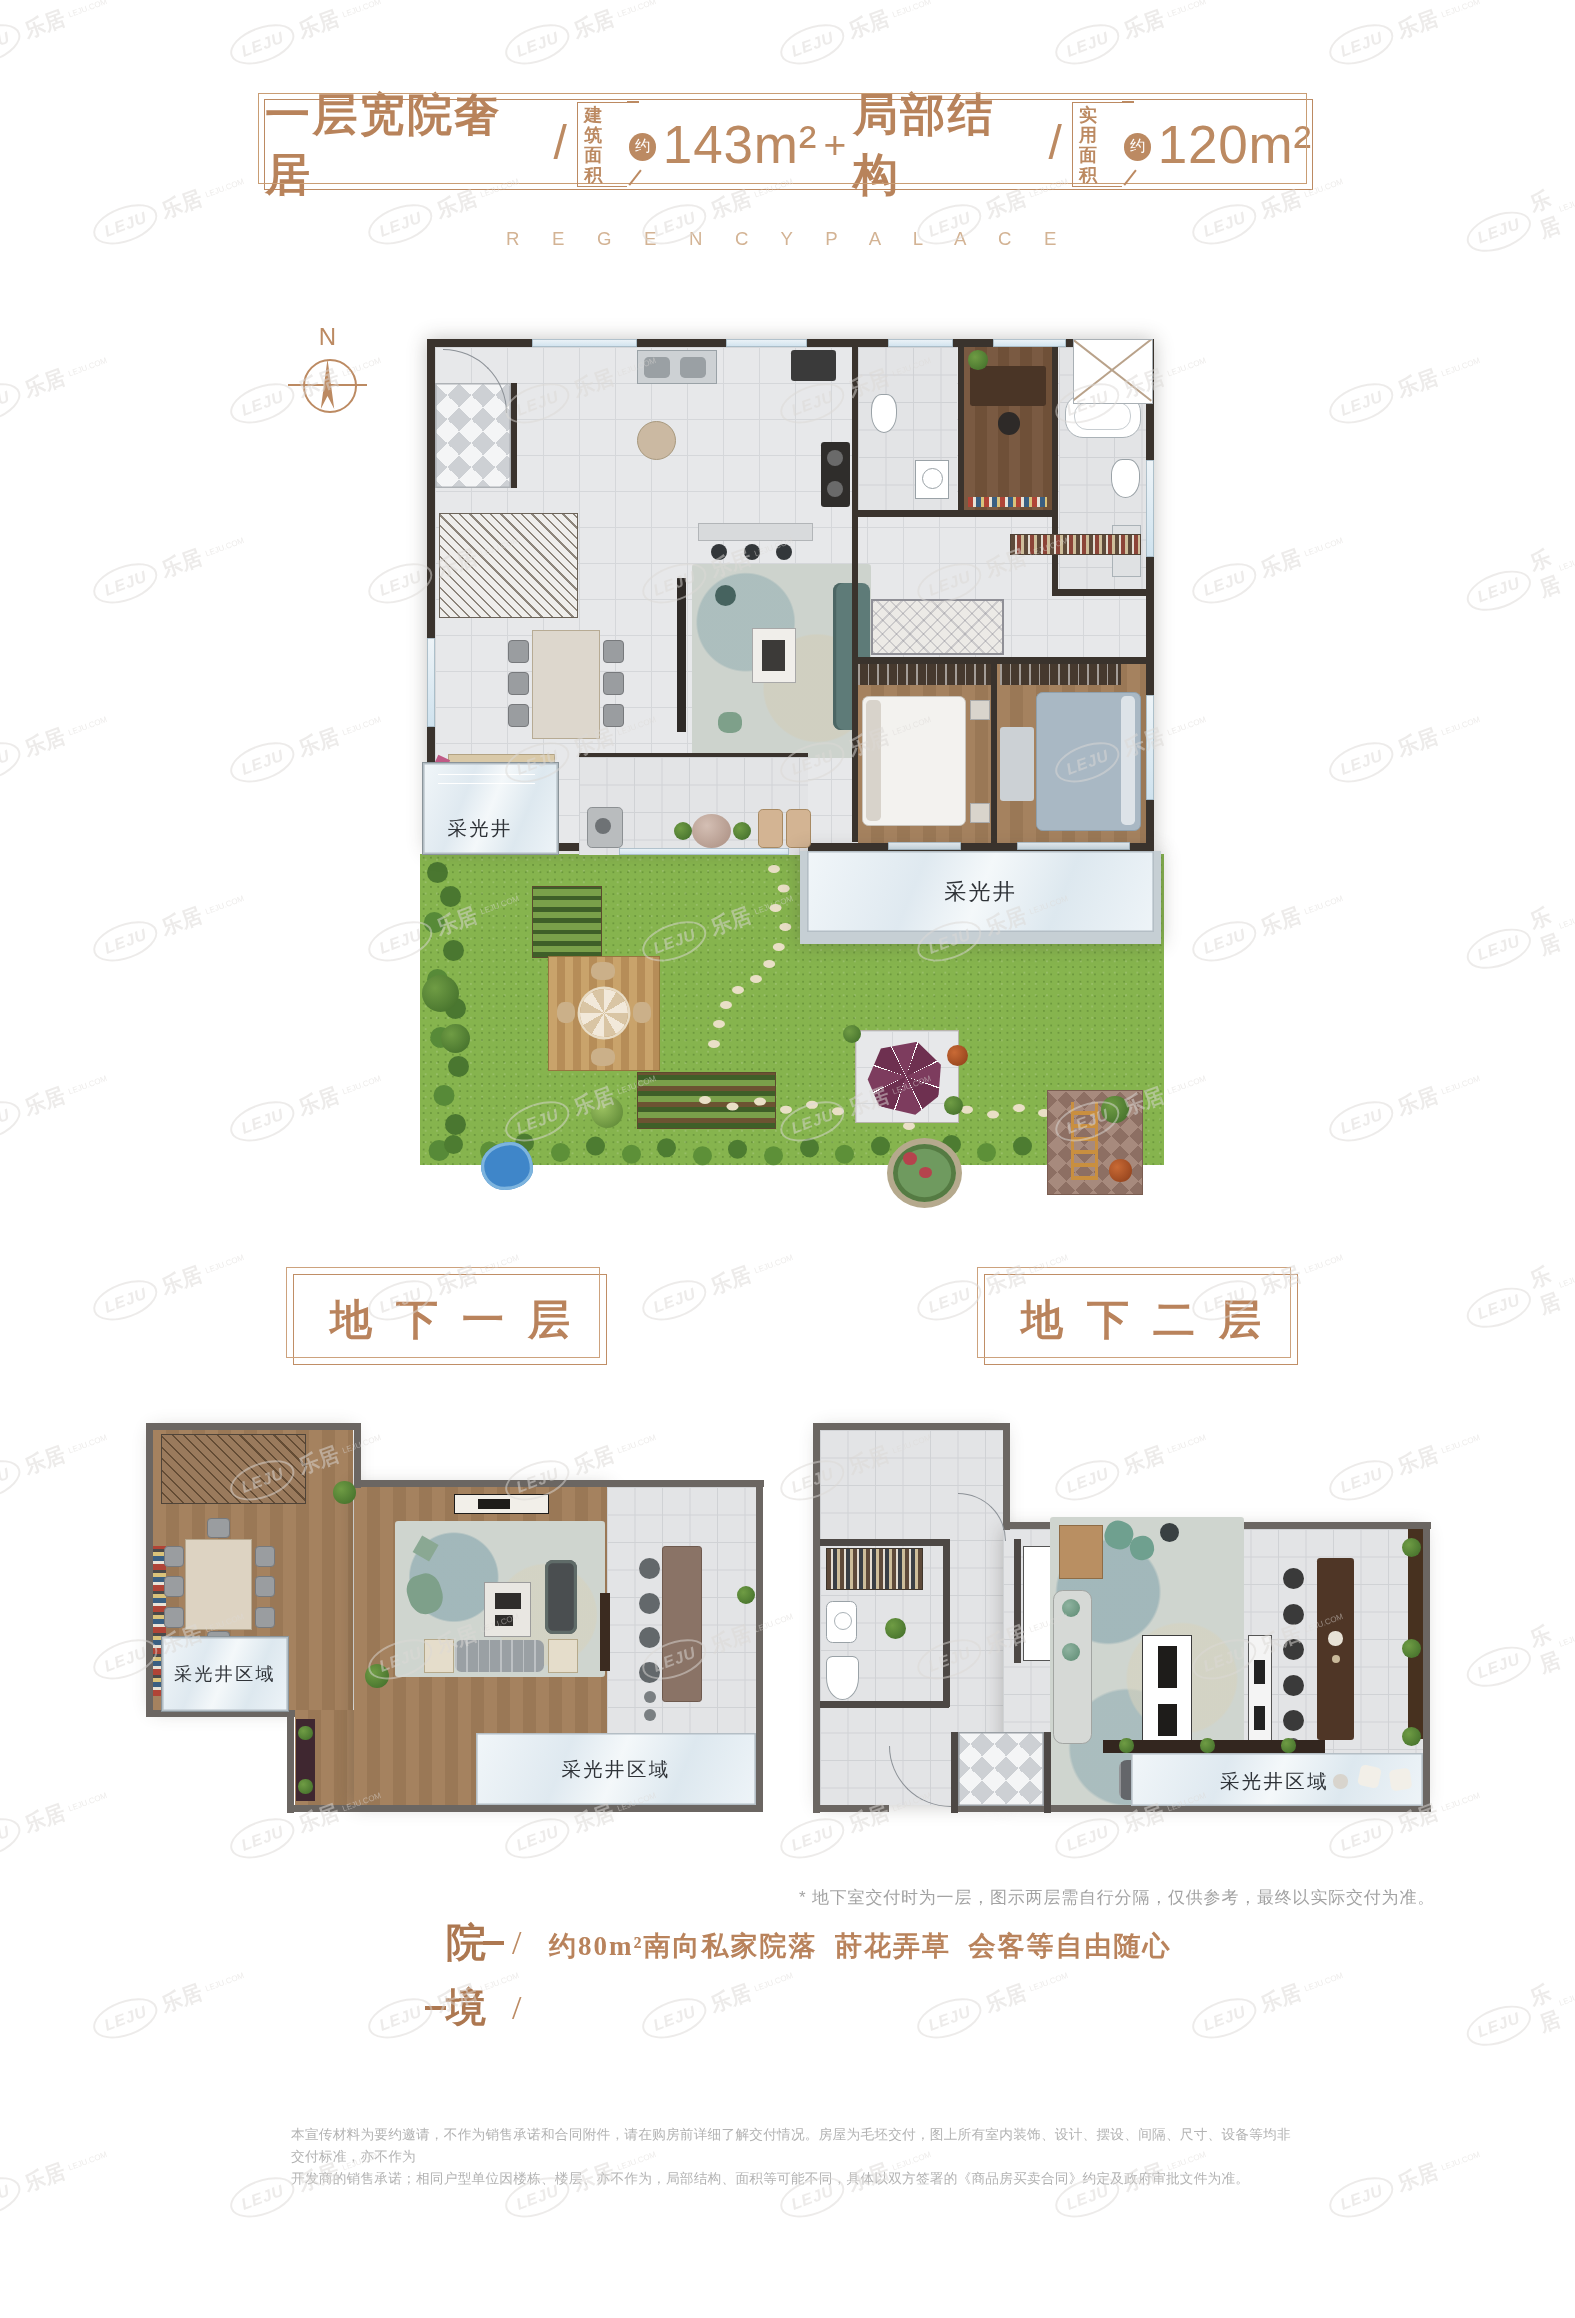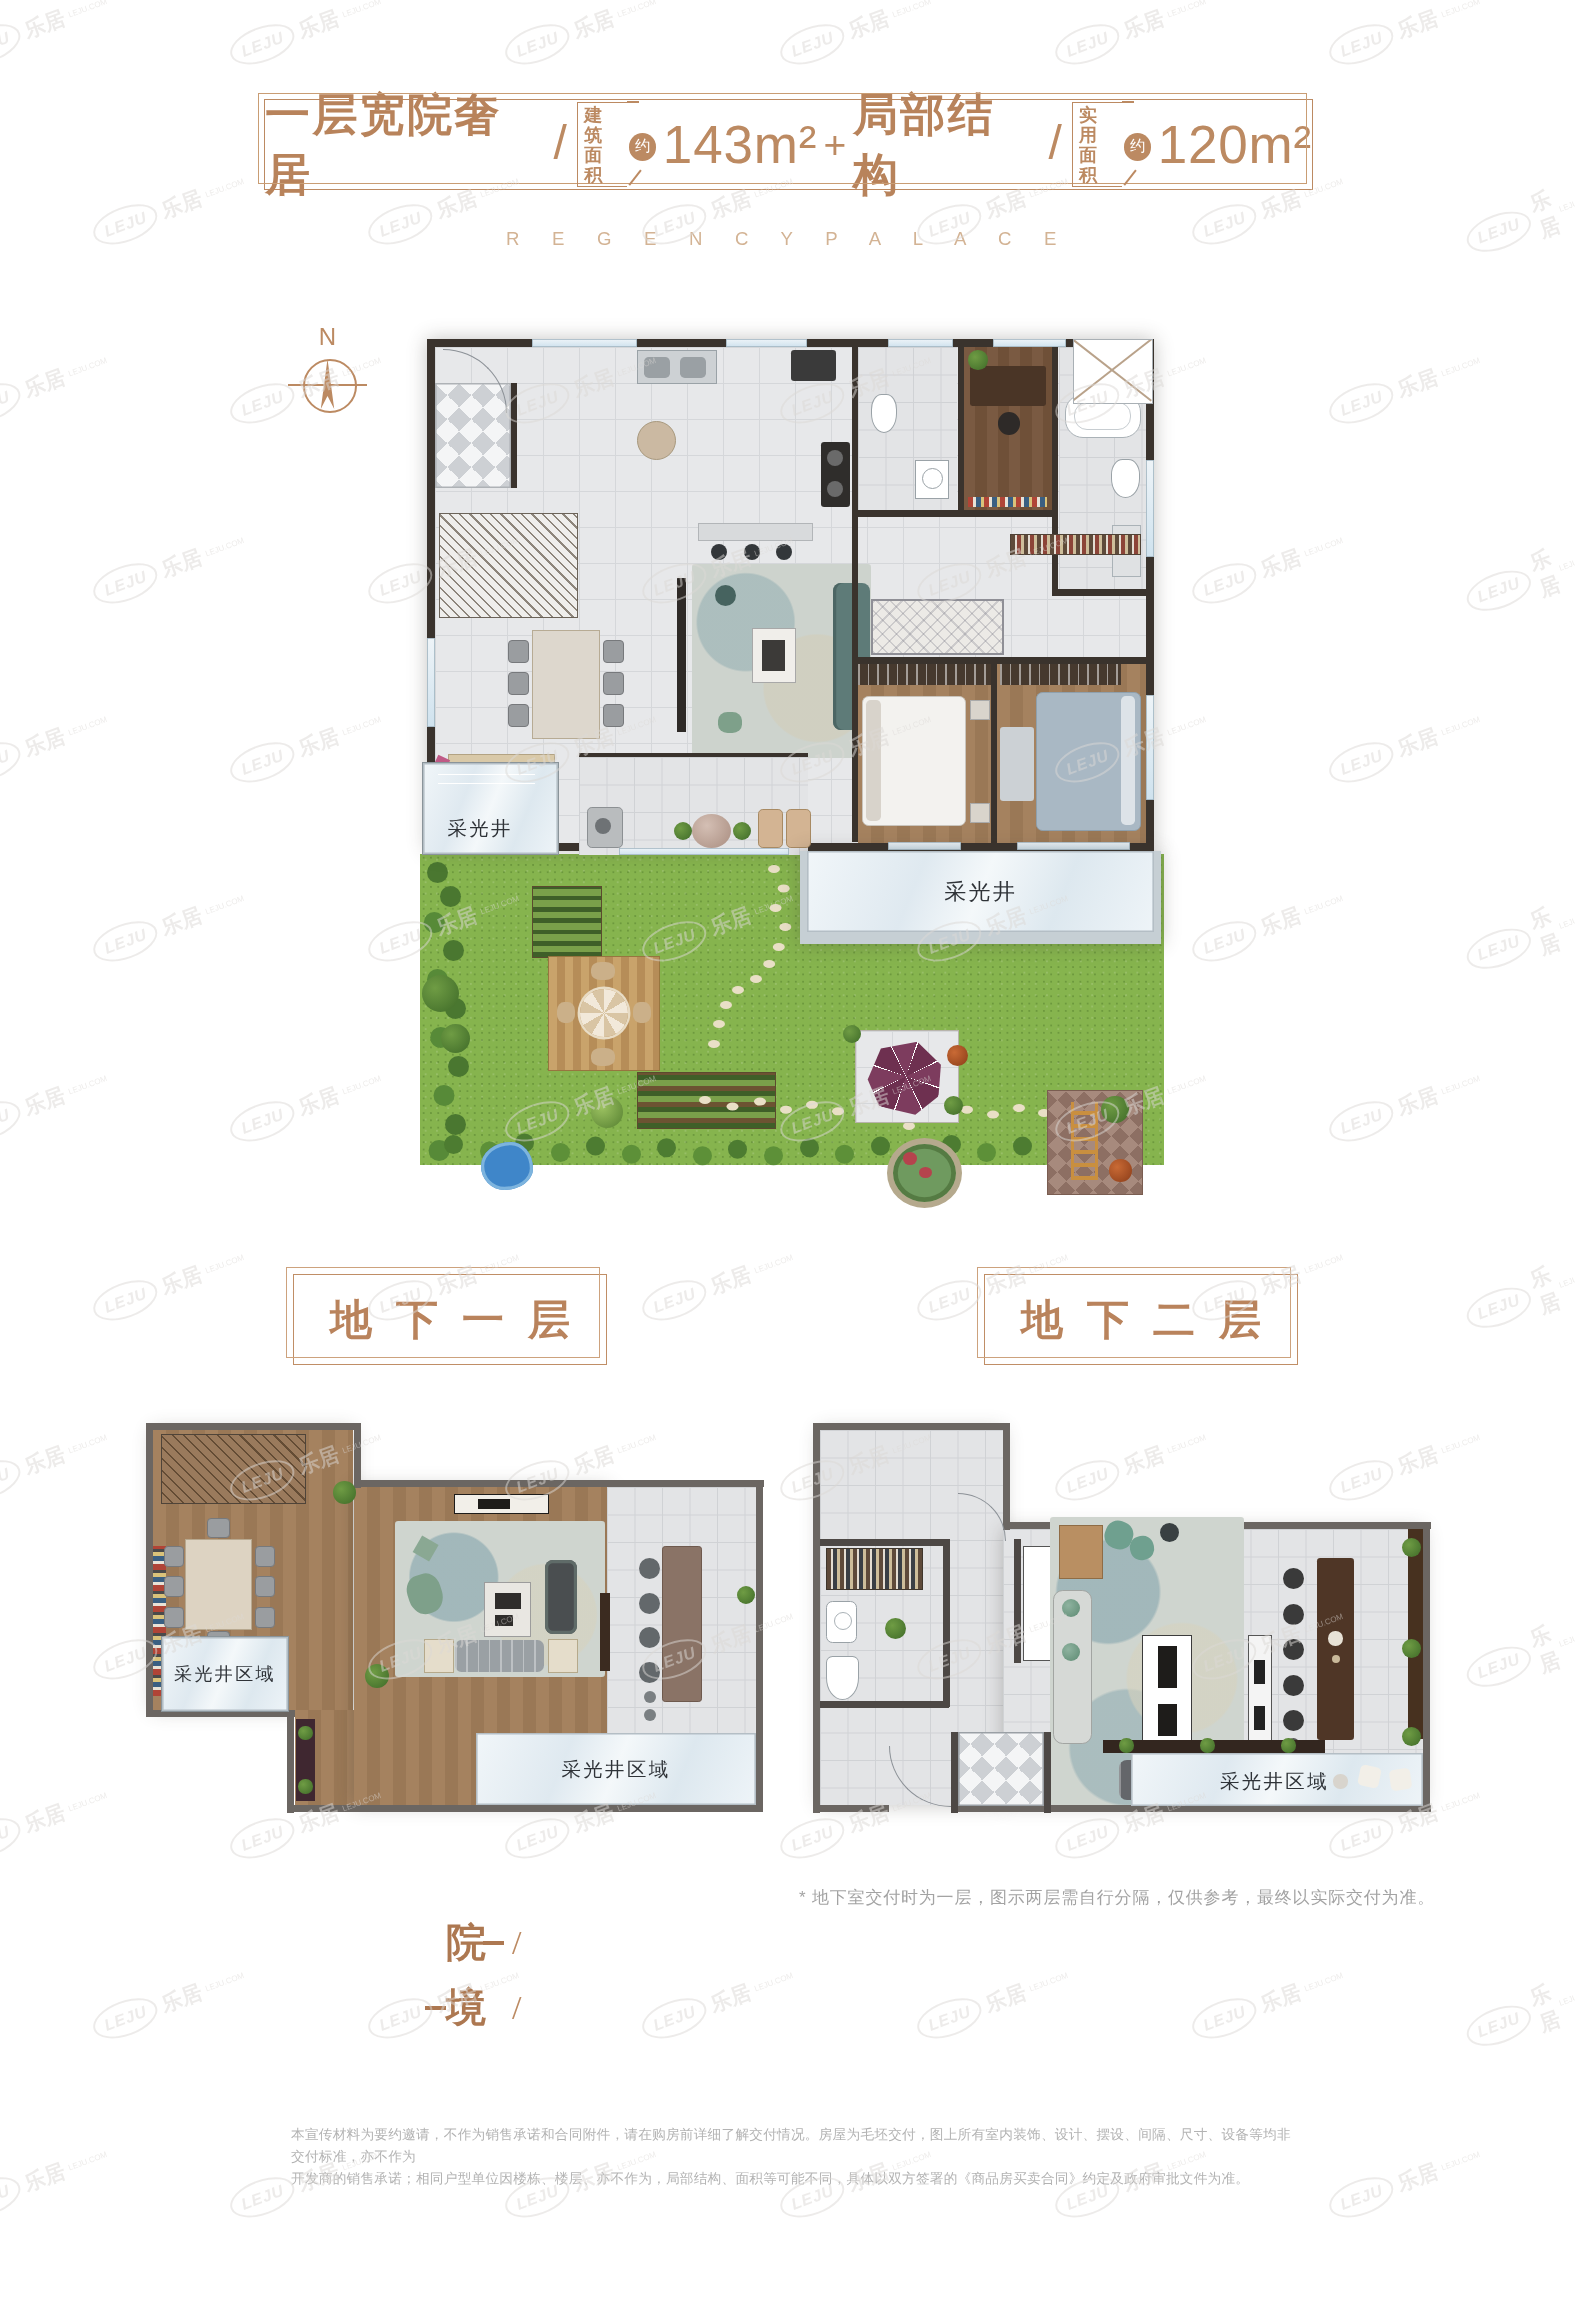--- a/index.html
+++ b/index.html
@@ -498,20 +498,21 @@
     </div>
   </div>
 
   <div class="note">* 地下室交付时为一层，图示两层需自行分隔，仅供参考，最终以实际交付为准。</div>
 
   <div class="feat">
     <div class="abs" style="left:0;top:0;width:808px;height:45px;">
       <span class="feat-big" style="left:0;top:0;">院</span>
       <span class="feat-dash" style="left:37px;top:19.4px;"></span>
       <span class="feat-slash" style="left:66px;top:0;">/</span>
+      <span class="feat-text" style="left:103px;top:3.2px;">约80m²南向私家院落  莳花弄草  会客等自由随心</span>
     </div>
     <div class="abs" style="left:0;top:65px;width:808px;height:45px;">
       <span class="feat-dash" style="left:-21px;top:19.4px;"></span>
       <span class="feat-big" style="left:0;top:0;">境</span>
       <span class="feat-slash" style="left:66px;top:0;">/</span>
     </div>
   </div>
 
   <div class="disc">
     <p>本宣传材料为要约邀请，不作为销售承诺和合同附件，请在购房前详细了解交付情况。房屋为毛坯交付，图上所有室内装饰、设计、摆设、间隔、尺寸、设备等均非交付标准，亦不作为</p>

